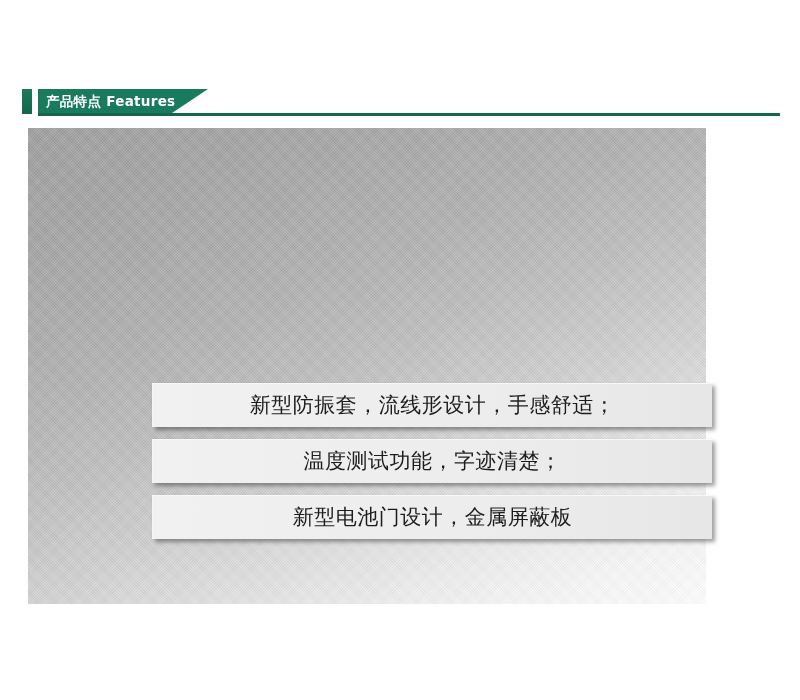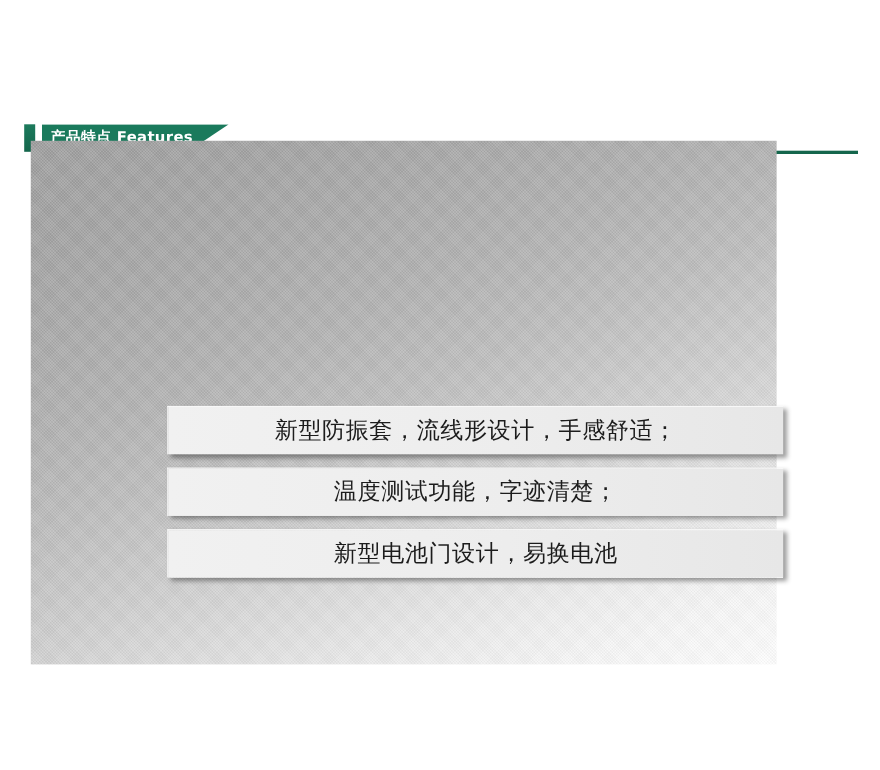--- a/index.html
+++ b/index.html
@@ -14,21 +14,20 @@
     overflow: hidden;
   }
 
   
   .header {
     position: absolute;
     left: 0;
     top: 0;
     width: 800px;
     height: 128px;
-    margin-top: 24px;
   }
   .header-tick {
     position: absolute;
     left: 22px;
     top: 89px;
     width: 10px;
     height: 25px;
     background: linear-gradient(to bottom, #1c7a5c 0%, #14664c 100%);
   }
   .header-banner {
@@ -95,21 +94,21 @@
         rgba(255,255,255,0.07) 1px,
         rgba(0,0,0,0.02) 1px,
         rgba(0,0,0,0.02) 2px);
     pointer-events: none;
   }
 
   
   .features {
     position: absolute;
     left: 80px;
-    top: 241px;
+    top: 255px;
     width: 528px;
     padding-left: 44px;
   }
   .feature-bar {
     position: relative;
     width: 560px;
     height: 44px;
     margin-bottom: 12px;
     background: linear-gradient(to right, #f1f1f1 0%, #ededed 55%, #e7e7e7 100%);
     border-top: 1px solid #f8f8f8;
@@ -145,16 +144,16 @@
   <div class="panel-texture"></div>
 
   <div class="features">
     <div class="feature-bar">
       <span class="feature-text">新型防振套，流线形设计，手感舒适；</span>
     </div>
     <div class="feature-bar">
       <span class="feature-text">温度测试功能，字迹清楚；</span>
     </div>
     <div class="feature-bar">
-      <span class="feature-text">新型电池门设计，易换电池</span>
+      <span class="feature-text">新型电池门设计，金属屏蔽板</span>
     </div>
   </div>
 </div>
 
 </body></html>

